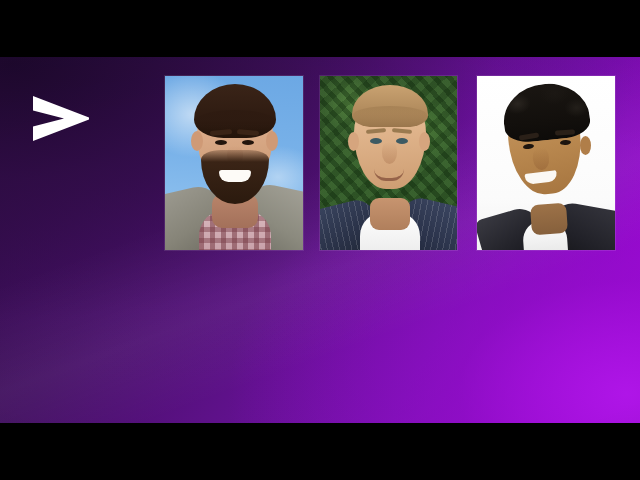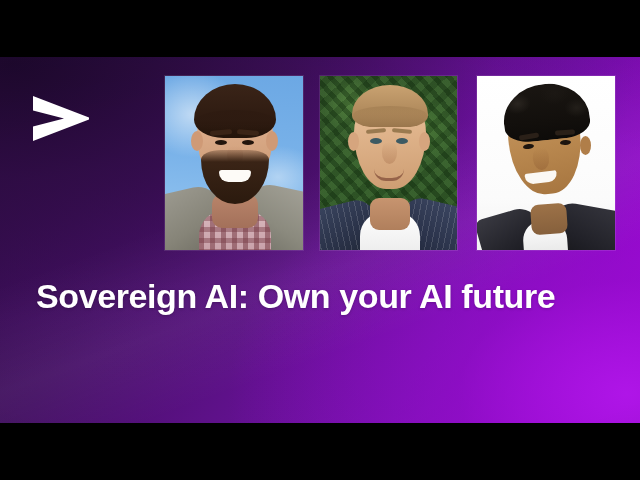--- a/index.html
+++ b/index.html
@@ -410,17 +410,16 @@
         <div class="p3-brow-r"></div>
         <div class="p3-eye-l"></div>
         <div class="p3-eye-r"></div>
         <div class="p3-nose"></div>
         <div class="p3-mouth"></div>
       </div>
     </div>
 
   </div>
 
-  <div id="headline">Sovereign AI: Own your AI future</div>
 
   <div class="letterbox bottom"></div>
 
 </div>
 
 </body></html>

